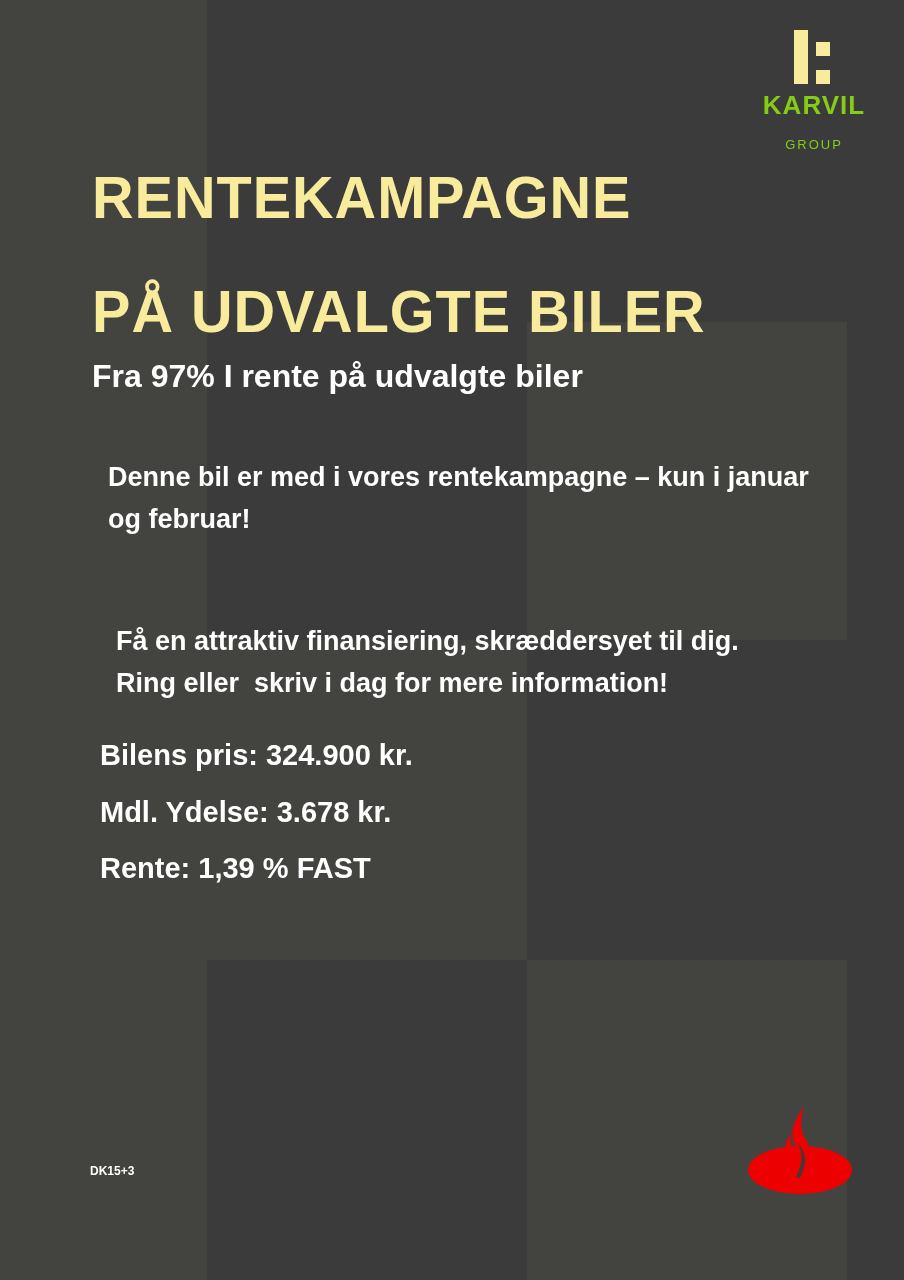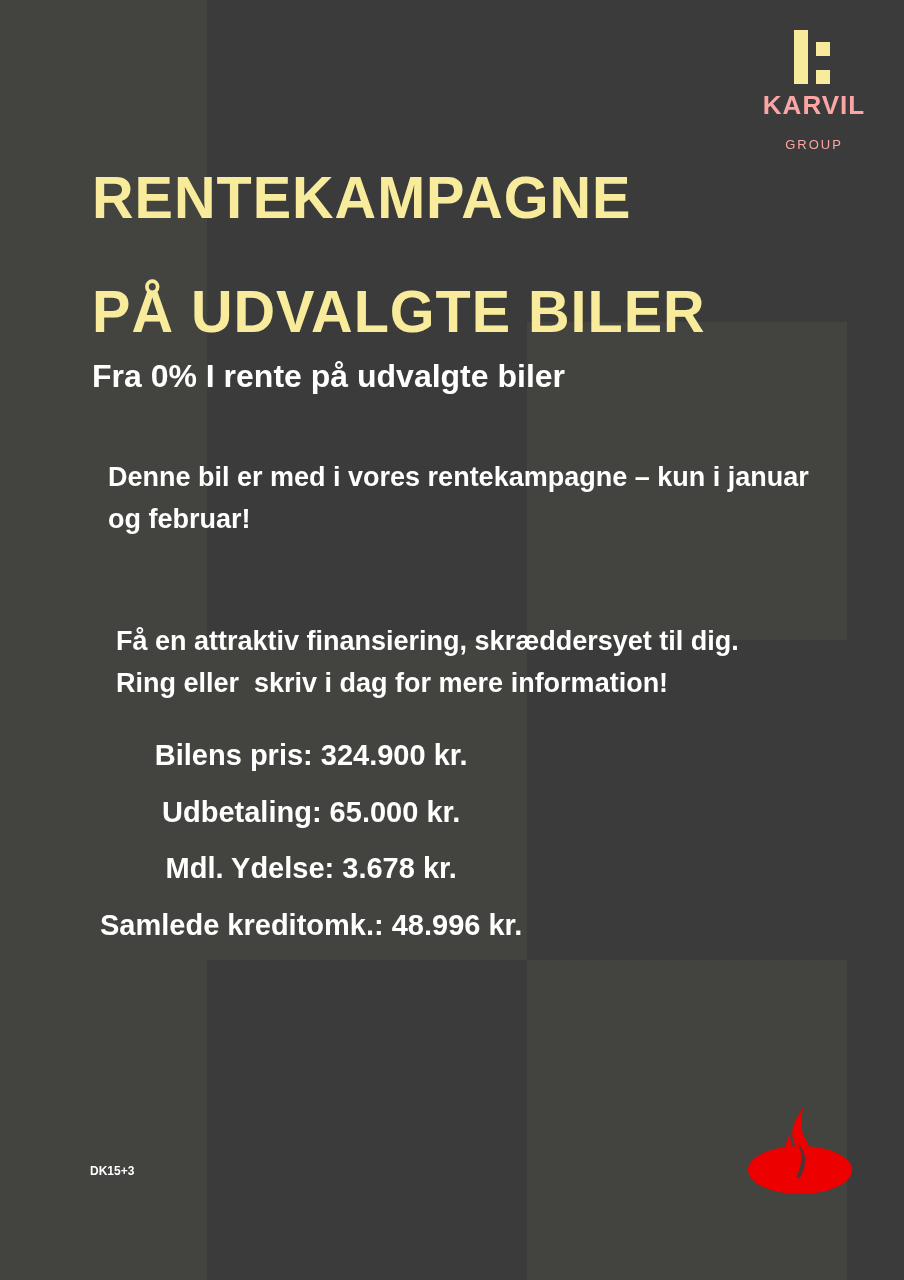--- a/index.html
+++ b/index.html
@@ -12,21 +12,21 @@
     }
     .bg-block { position: absolute; background: #43433f; }
     .bg-strip-left { left: 0; top: 0; width: 207px; height: 1280px; }
     .bg-block-a { left: 527px; top: 322px; width: 320px; height: 318px; }
     .bg-block-b { left: 207px; top: 640px; width: 320px; height: 320px; }
     .bg-block-c { left: 527px; top: 960px; width: 320px; height: 320px; }
 
     .logo {
       position: absolute; left: 758px; top: 30px; width: 112px;
       display: flex; flex-direction: column; align-items: center;
-      color: #fca5a5;
+      color: #84cc16;
     }
     .logo-mark { width: 40px; height: 54px; position: relative; }
     .logo-mark span { position: absolute; background: #f8ec9c; }
     .lm-stem { left: 0; top: 0; width: 14px; height: 54px; }
     .lm-ru { left: 22px; top: 12px; width: 14px; height: 14px; }
     .lm-rl { left: 22px; top: 40px; width: 14px; height: 14px; }
     .logo-name {
       margin-top: 8px; font-family: "Liberation Sans", sans-serif; font-weight: bold;
       font-size: 26px; letter-spacing: 1px; line-height: 1;
     }
@@ -52,21 +52,21 @@
     .para {
       position: absolute; font-family: "Liberation Sans", sans-serif;
       font-size: 27px; line-height: 42px; color: #ffffff; margin: 16px;
       font-weight: bold;
     }
     .para-1 { left: 92px; top: 440px; width: 720px; }
     .para-2 { left: 100px; top: 604px; width: 760px; white-space: pre; }
 
     .specs {
       position: absolute; left: 100px; top: 733px; margin: 0; padding: 0; list-style: none;
-      font-family: "Liberation Sans", sans-serif; font-weight: bold; font-size: 29px; text-align: center;
+      font-family: "Liberation Sans", sans-serif; font-weight: bold; font-size: 29px;
     }
     .specs li { height: 56.5px; line-height: 44px; }
 
     .code {
       position: absolute; left: 90px; top: 1146px;
       font-family: "Liberation Sans", sans-serif; font-weight: bold; font-size: 12px;
       color: #ffffff;
       margin-top: 18px;
     }
     .bank-logo { position: absolute; left: 748px; top: 1104px; width: 104px; height: 90px; }
@@ -87,31 +87,30 @@
   </div>
   <div class="logo-name">KARVIL</div>
   <div class="logo-sub">GROUP</div>
 </div>
 
 <h1 class="headline">
   <div>RENTEKAMPAGNE</div>
   <div>PÅ UDVALGTE BILER</div>
 </h1>
 
-<h2 class="subhead">Fra 0% I rente på udvalgte biler</h2>
+<h2 class="subhead">Fra 97% I rente på udvalgte biler</h2>
 
 <p class="para para-1">Denne bil er med i vores rentekampagne – kun i januar og februar!</p>
 <p class="para para-2">Få en attraktiv finansiering, skræddersyet til dig.
 Ring eller  skriv i dag for mere information!</p>
 
 <ul class="specs">
   <li>Bilens pris: 324.900 kr.</li>
-  <li>Udbetaling: 65.000 kr.</li>
   <li>Mdl. Ydelse: 3.678 kr.</li>
-  <li>Samlede kreditomk.: 48.996 kr.</li>
+  <li>Rente: 1,39 % FAST</li>
 </ul>
 
 <div class="code">DK15+3</div>
 
 <svg class="bank-logo" viewBox="0 0 104 90">
   <ellipse cx="52" cy="66" rx="52" ry="24" fill="#ec0000"></ellipse>
   <path d="M56 2 C46 18, 40 28, 48 42 C54 52, 52 62, 46 72 L50 74 C62 62, 66 50, 58 36 C52 26, 52 16, 56 2 Z" fill="#ec0000"></path>
   <path d="M42 30 C36 40, 36 48, 42 58 C46 64, 46 70, 42 76 L46 78 C54 68, 54 60, 48 50 C44 44, 42 38, 42 30 Z" fill="#ec0000"></path>
   <path d="M50 40 C54 48, 56 56, 48 74 L52 74 C60 58, 58 50, 52 42 Z" fill="#3b3b3b" opacity="0.9"></path>
 </svg>

